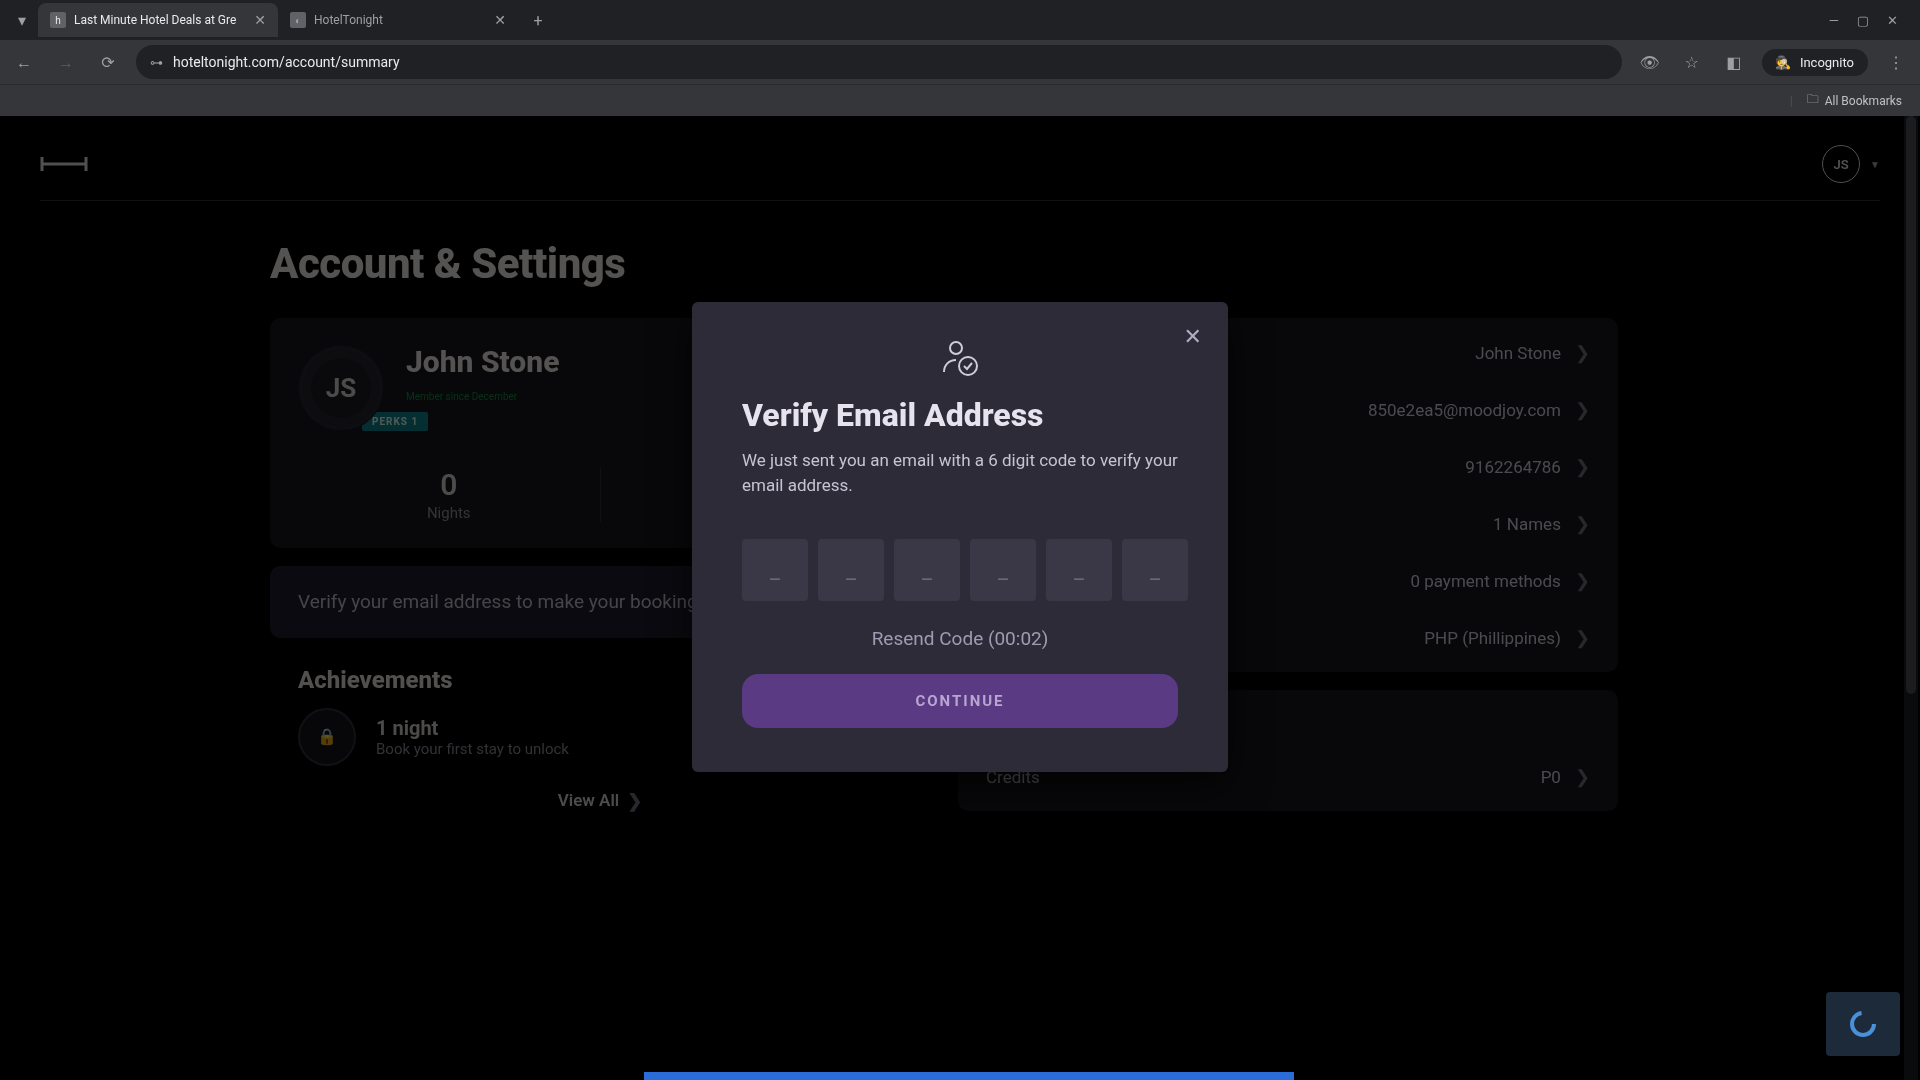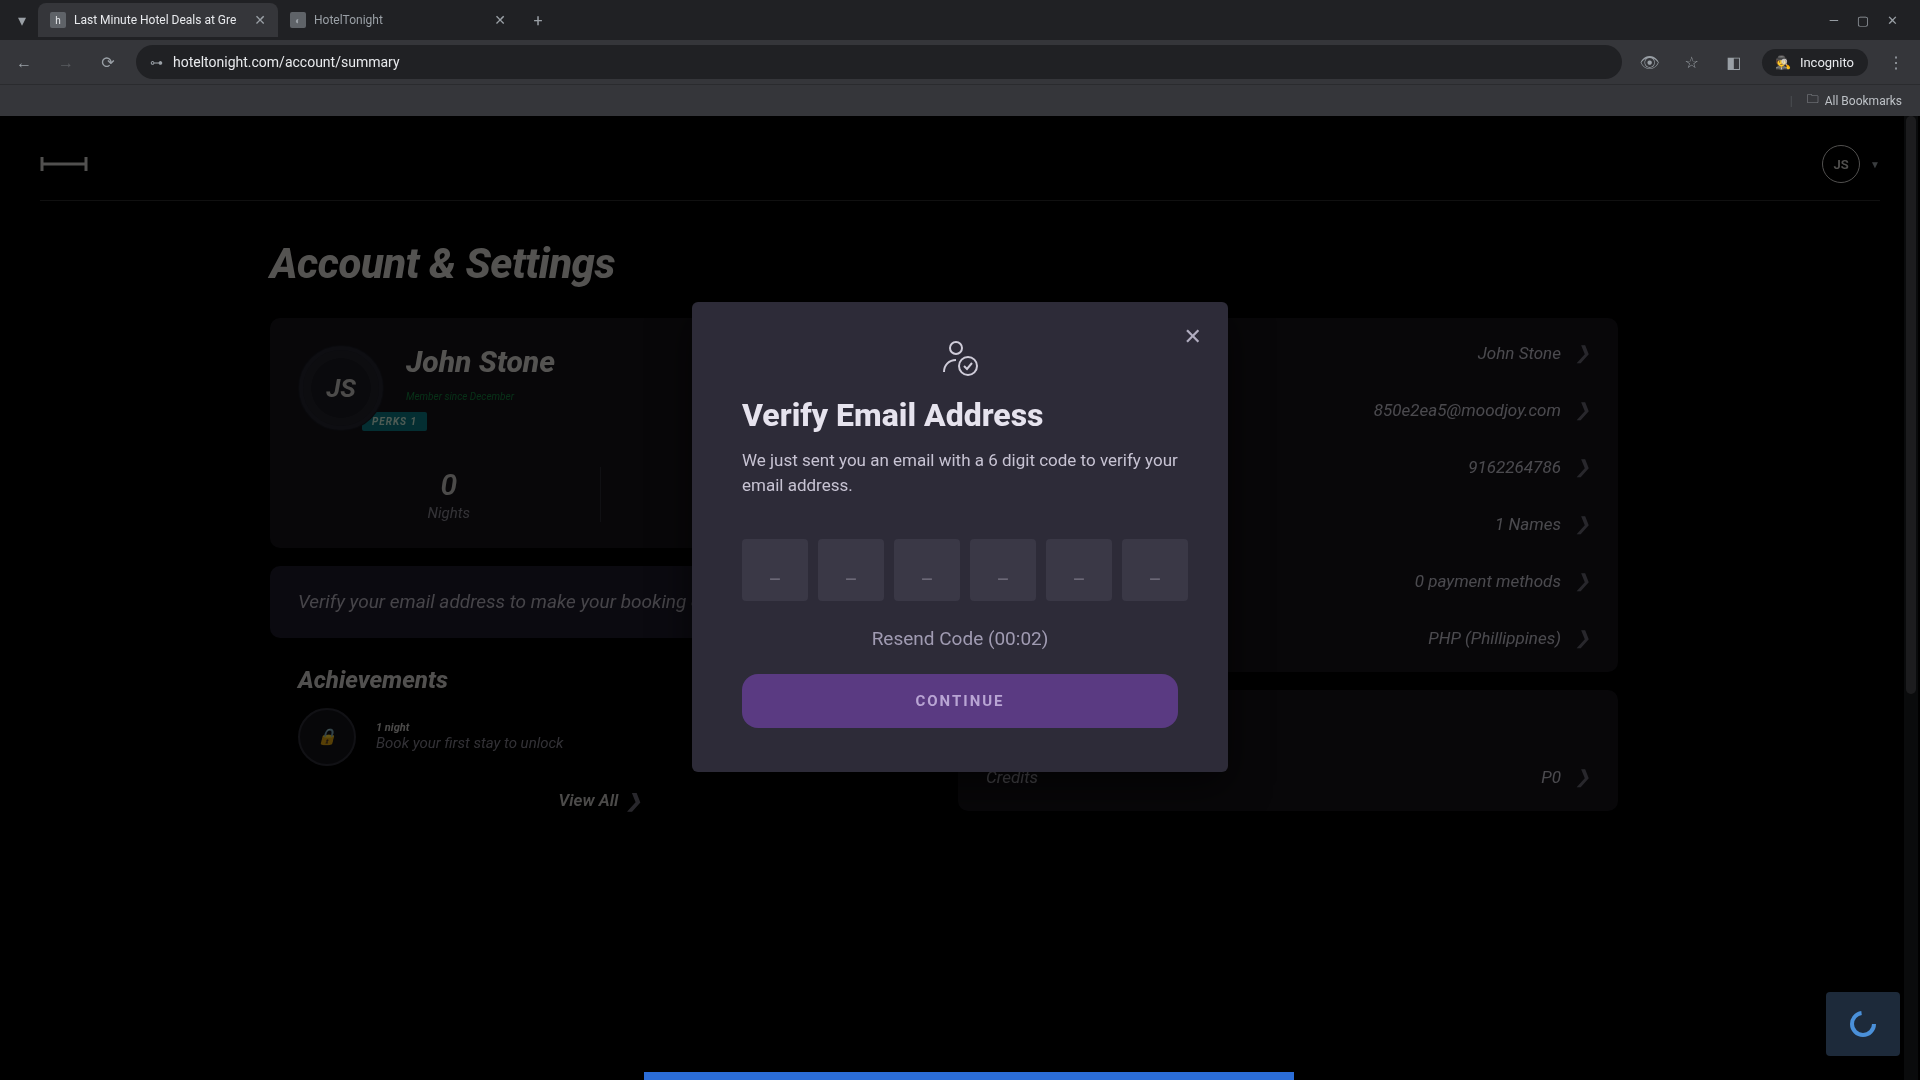--- a/index.html
+++ b/index.html
@@ -36,21 +36,21 @@
 
 .site-header { display:flex; align-items:center; justify-content:space-between; padding:18px 40px 0 40px; height:78px;}
 .logo { width:48px; height:22px; }
 .logo svg { stroke:#d6d3d0; }
 .user-chip { display:flex; align-items:center; gap:10px; }
 .avatar-small { width:38px; height:38px; border:1.5px solid #d6d3d0; border-radius:50%; display:flex; align-items:center; justify-content:center; font-size:13px; font-weight:600; color:#d6d3d0;}
 .caret { color:#9aa0a6; font-size:10px; }
 .divider { height:1px; background:#2a2a2a; margin:6px 40px 0;}
 
 
-.page { padding:20px 16px 0 0; position:relative; height:calc(100% - 84px);font-style:italic; }
+.page { padding:20px 16px 0 0; position:relative; height:calc(100% - 84px); }
 .page h1 { font-size:42px; font-weight:800; color:#dcd9d6; margin:18px 0 30px 270px; letter-spacing:-0.5px;}
 .columns { display:flex; gap:28px; padding:0 270px; }
 .col-left { width:660px; display:flex; flex-direction:column; gap:18px;}
 .col-right { width:660px; display:flex; flex-direction:column; gap:18px;}
 
 .card { background:#15141a; border-radius:10px; padding:26px 28px; }
 .profile-card { display:flex; flex-direction:column; gap:22px; }
 .profile-top { display:flex; align-items:center; gap:22px;}
 .avatar-ring { width:86px; height:86px; border-radius:50%; background:radial-gradient(circle,#1b1b22 55%,#23232b 56%); display:flex; align-items:center; justify-content:center; position:relative; border:5px solid #1a1a22;}
 .avatar-ring::before{content:"";position:absolute;inset:-4px;border-radius:50%;border:4px solid #252530;}
@@ -62,21 +62,21 @@
 .stat { flex:1; text-align:center; }
 .stat:first-child { border-right:1px solid #2a2a32;}
 .stat .num { font-size:30px; font-weight:600; color:#c8c5c2;}
 .stat .lbl { font-size:15px; color:#8a8791; margin-top:2px;}
 
 .verify-banner { background:#1d1b2a; border-radius:10px; padding:22px 28px; font-size:19px; color:#b8b4c0; line-height:1.45;}
 
 .section-title { font-size:24px; font-weight:800; color:#d6d3d0; padding:4px 28px 4px 28px; margin-top:6px;}
 .achieve-row { display:flex; align-items:center; gap:20px; padding:10px 28px;}
 .lock-ring { width:58px;height:58px;border-radius:50%;border:2px solid #2e2e37;background:#14131a;display:flex;align-items:center;justify-content:center;color:#6d6a76;}
-.achieve-title{font-size:11px;font-weight:700;color:#c8c5c2;}
+.achieve-title{font-size:20px;font-weight:700;color:#c8c5c2;}
 .achieve-sub{font-size:15px;color:#85828e;}
 .view-all{display:flex;justify-content:center;align-items:center;gap:8px;color:#c8c5c2;font-size:17px;font-weight:600;margin-top:14px;}
 
 .info-list .row { display:flex; justify-content:space-between; align-items:center; padding:18px 28px; font-size:17px; color:#c5c2ce;}
 .info-list .row .val { display:flex; align-items:center; gap:14px;}
 .chev { color:#6b6874; font-size:18px;}
 
 
 .modal { position:absolute; left:692px; top:302px; width:536px; background:#2d2b38; border-radius:6px; padding:36px 50px 44px; z-index:20; box-shadow:0 14px 40px rgba(0,0,0,.6);}
 .modal .close-x { position:absolute; top:22px; right:26px; font-size:22px; color:#b1adc0;}

